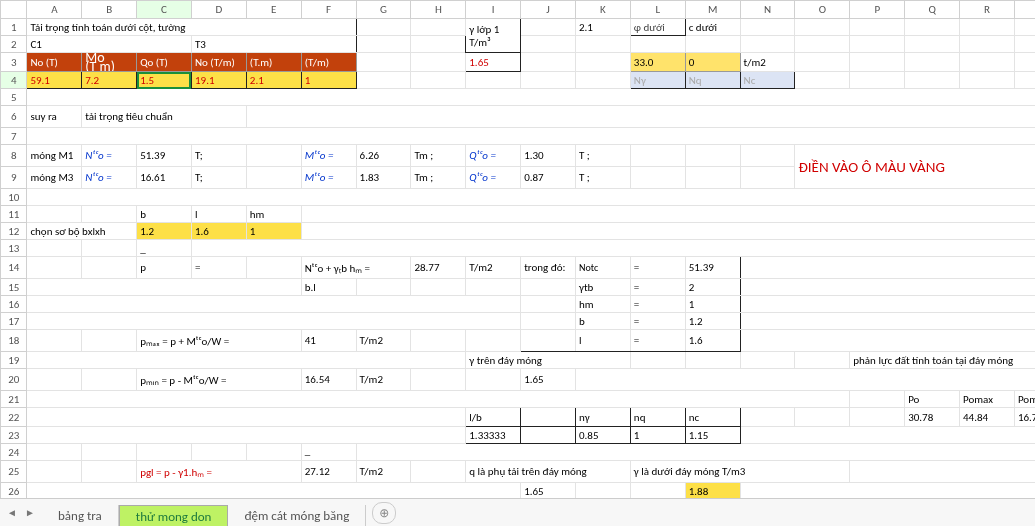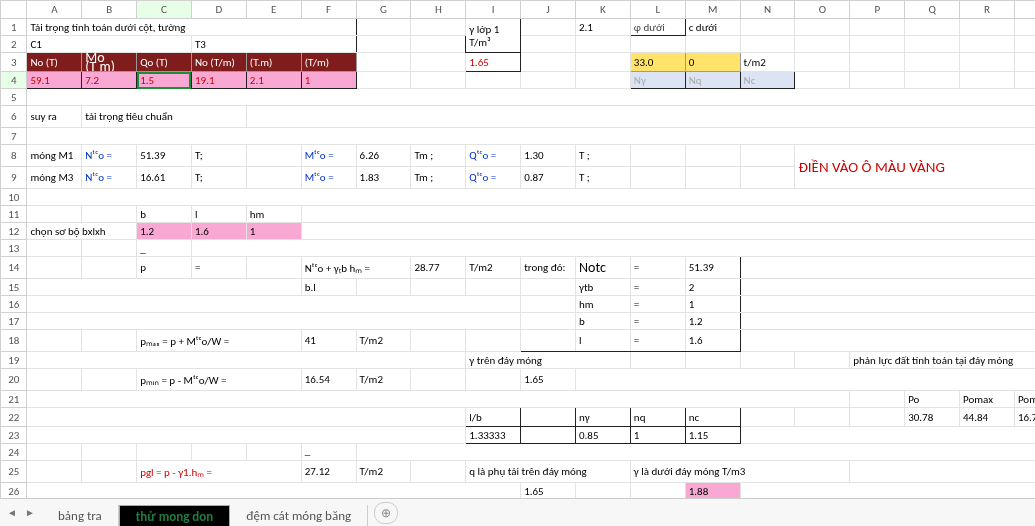--- a/index.html
+++ b/index.html
@@ -6,35 +6,35 @@
 body { font-family: Calibri, Arial, sans-serif; font-size: 11px; background: #fff; color: #000; width: 1035px; height: 526px; overflow: hidden; position: relative; }
 .grid-wrap { position: relative; width: 100%; height: 497px; }
 table.sheet { border-collapse: collapse; table-layout: fixed; width: 1070px; }
 .sheet th, .sheet td { border: 1px solid #e3e3e3; height: 17px; padding: 0 3px; overflow: hidden; white-space: nowrap; font-weight: normal; text-align: left; vertical-align: middle; }
 .sheet thead th { background: #fff; text-align: center; color: #555; font-weight: normal; height: 18px; font-size: 11px; border-color: #d0d0d0; }
 .sheet td.rh { background: #fff; text-align: center; color: #555; font-size: 11px; border-color: #d0d0d0; }
 .bold { font-weight: bold; }
 .center { text-align: center; }
 .right { text-align: right; }
 .red { color: #d00000; }
-.blue { color: #0033cc; }
-.hl { background: #f9a8d4; }
+.blue { color: #0033cc; font-style: italic; }
+.hl { background: #fde047; }
 .hl-light { background: #ffe36b; border: 1px solid #999 !important; }
-.th-blue { background: #7f1d1d; color: #fff; font-weight: bold; text-align: center; border: 1px solid #999 !important; }
+.th-blue { background: #c2410c; color: #fff; font-weight: bold; text-align: center; border: 1px solid #999 !important; }
 .box { border: 1px solid #222 !important; }
 .box-top { border-top: 1px solid #222 !important; }
 .box-bot { border-bottom: 1px solid #222 !important; }
 .box-left { border-left: 1px solid #222 !important; }
 .box-right { border-right: 1px solid #222 !important; }
 .sel { outline: 2px solid #1a8f3a; outline-offset: -2px; }
 .tabstrip { position: absolute; bottom: 0; left: 0; right: 0; height: 28px; border-top: 1px solid #ccc; display: flex; align-items: center; background: #f7f7f7; }
 .tabstrip .navbtns { display: flex; padding: 0 3px; }
 .tabstrip .navbtn { width: 18px; height: 18px; display: flex; align-items: center; justify-content: center; color: #777; cursor: pointer; font-size: 10px; }
 .tabstrip .tab { height: 22px; padding: 0 16px; margin-top: 4px; display: flex; align-items: center; border-right: 1px solid #ccc; color: #555; font-size: 13px; cursor: pointer; }
-.tabstrip .tab.active { background: #000000; border: 1px solid #aaa; border-bottom: none; font-weight: bold; color: #1f7b3e; }
+.tabstrip .tab.active { background: #bef264; border: 1px solid #aaa; border-bottom: none; font-weight: normal; color: #1f7b3e; }
 .tabstrip .newsheet { width: 24px; height: 22px; display: flex; align-items: center; justify-content: center; color: #888; border: 1px solid #ccc; border-radius: 10px; margin: 3px 6px; font-size: 12px; cursor:pointer; }
 .tabstrip .tabbar { display: flex; flex: 1; align-items: flex-end; }
 .instruction { color: #d00000; font-size: 15px; font-weight: bold; }
 .hdr-split { line-height: 9px; font-size: 14px; }
 </style>
 </head>
 <body>
 
 <div class="grid-wrap">
 <table class="sheet">
@@ -257,21 +257,21 @@
           <td class="rh">14</td>
           <td></td>
           <td></td>
 <td>p</td>
 <td>=</td>
           <td></td>
 <td colspan="2">Nᵗᶜo + γₜb hₘ =</td>
 <td class="right">28.77</td>
 <td>T/m2</td>
 <td class="box-top box-left">trong đó:</td>
-<td class="box-top" style="font-size:14px">Notc</td>
+<td class="box-top" style="font-size:10px">Notc</td>
 <td class="box-top">=</td>
 <td class="right box-top box-right">51.39</td>
 <td colspan="6"></td>
         </tr>
 
 <tr>
           <td class="rh">15</td>
           <td colspan="5"></td>
 <td>b.l</td>
           <td></td>

